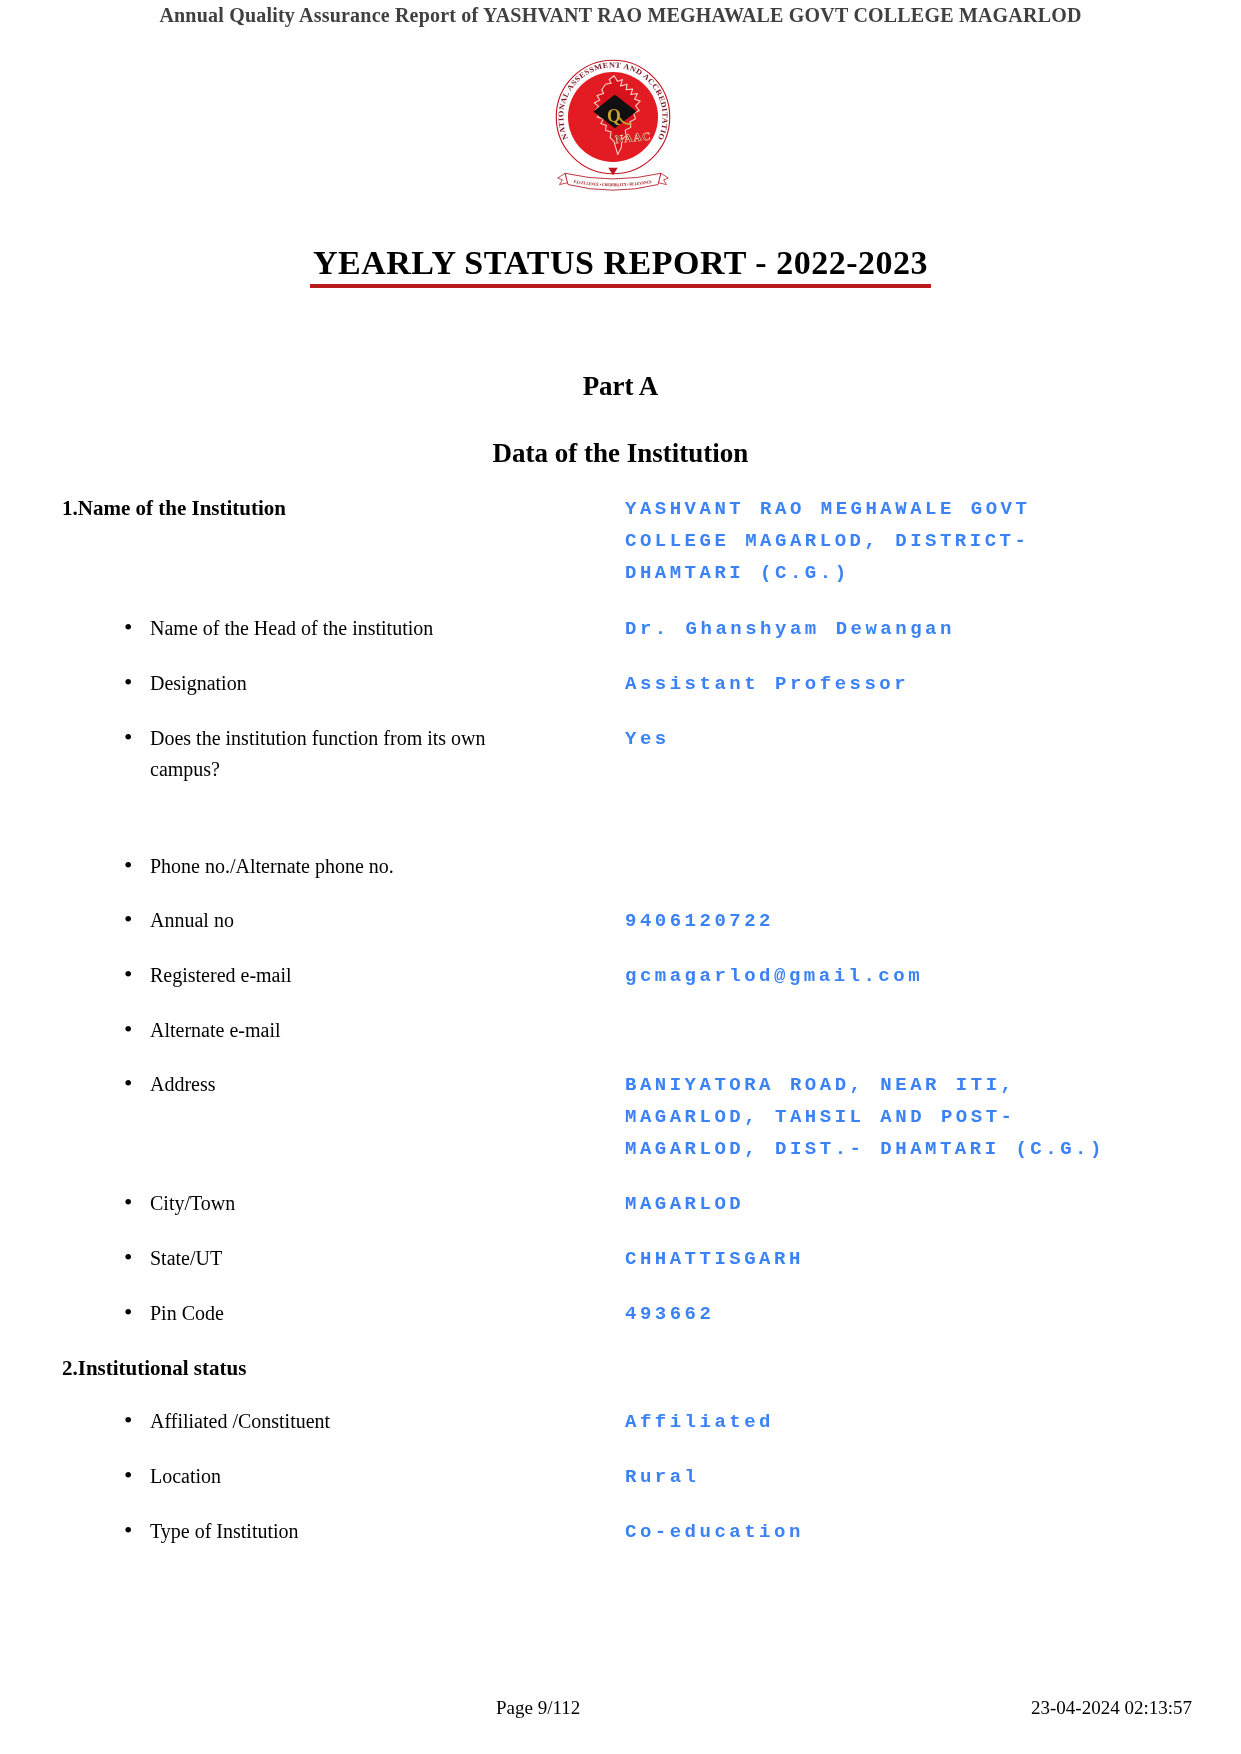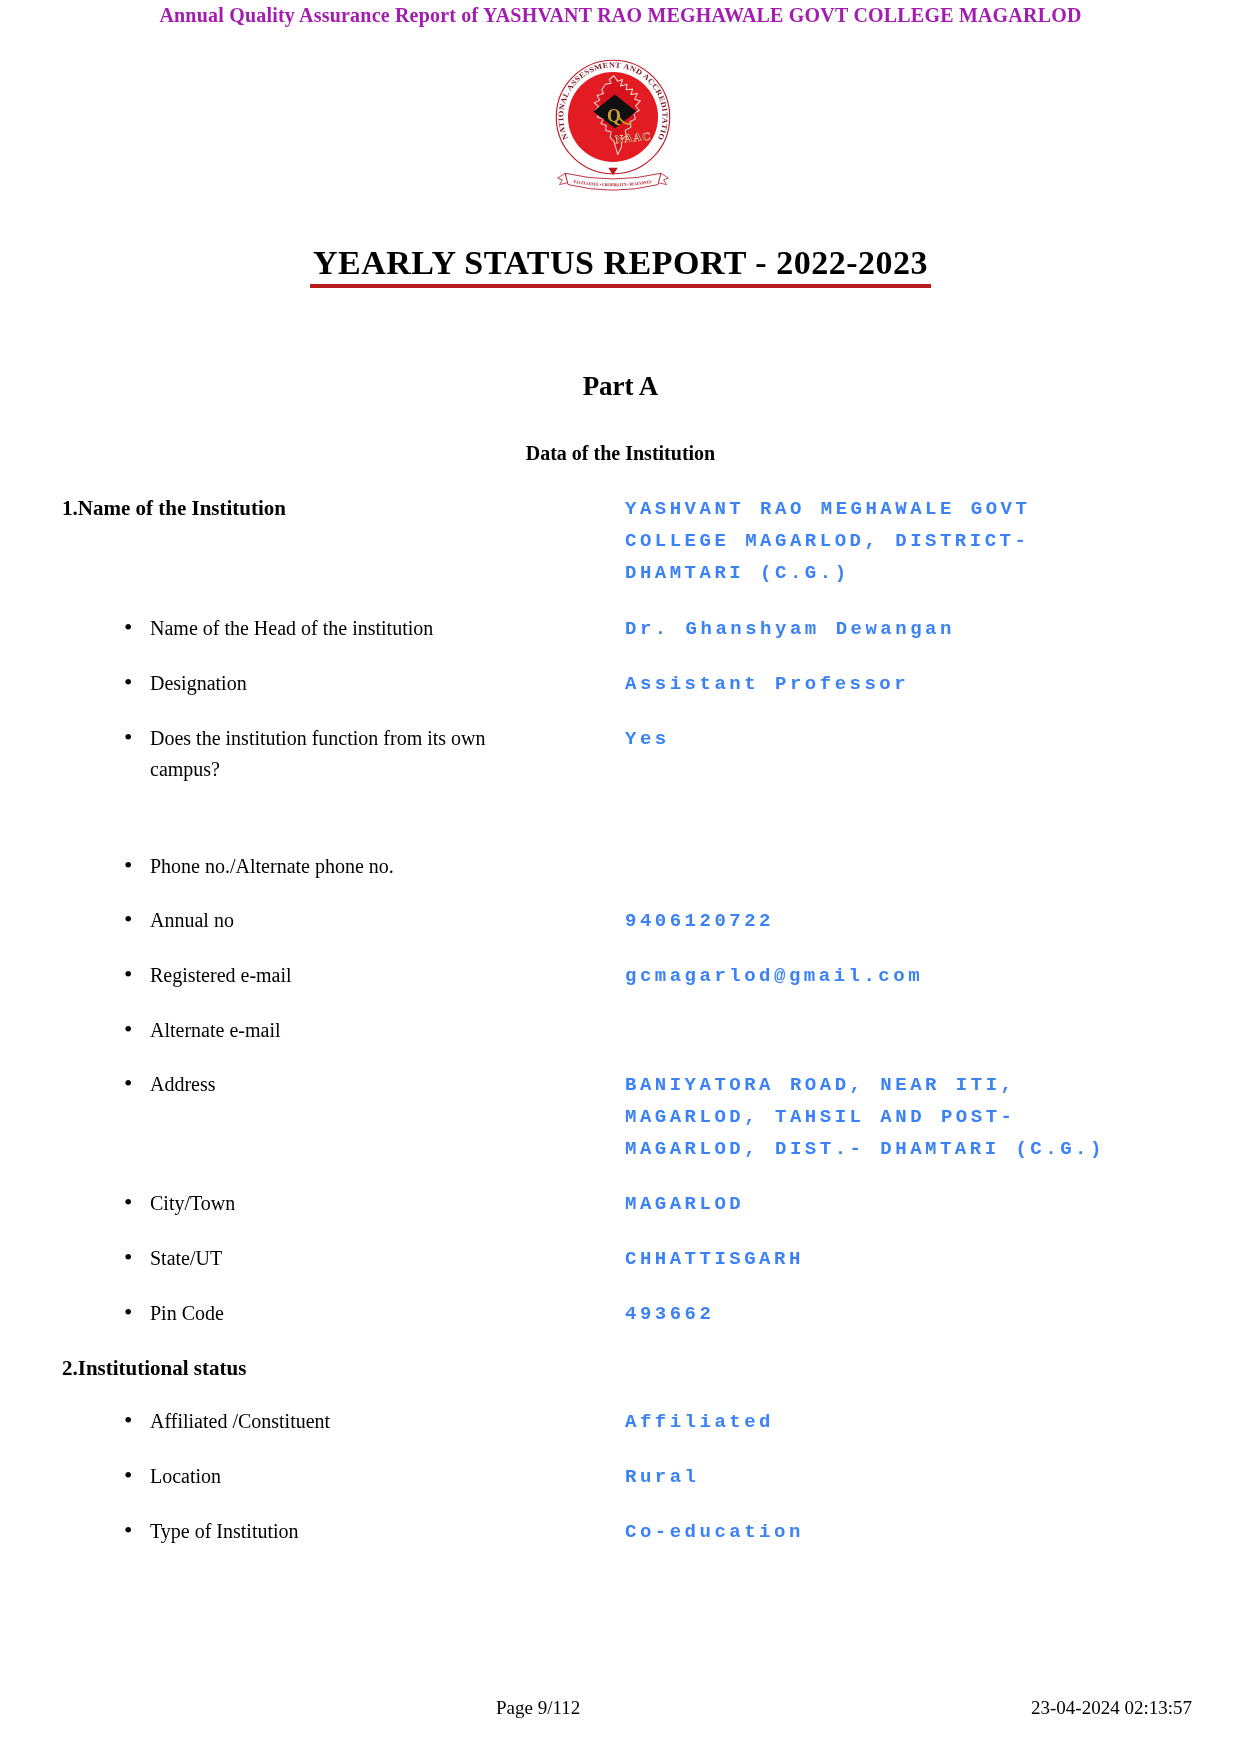--- a/index.html
+++ b/index.html
@@ -3,33 +3,33 @@
 <meta charset="utf-8">
 <style>
   html,body { margin:0; padding:0; background:#fff; }
   .page {
     position:relative; width:1241px; height:1754px; margin:0 auto;
     background:#fff; overflow:hidden;
     font-family:"Liberation Serif", serif; color:#000;
   }
   .doc-header {
     padding-top:3px; text-align:center;
-    font-size:20px; line-height:24px; font-weight:bold; color:#a21caf;
+    font-size:20px; line-height:24px; font-weight:bold; color:#404040;
     letter-spacing:0.2px;
   }
   .logo-wrap { margin-top:30px; display:flex; justify-content:center; }
   .logo-wrap svg { position:relative; left:-8px; display:block; }
 
   .main-title { margin-top:50px; text-align:center; }
   .main-title span {
     display:inline-block; font-size:34px; font-weight:bold; line-height:40px;
     border-bottom:4px solid #b91c1c; padding:0 3px 1px 3px; letter-spacing:0.5px;
   }
   .part-heading { margin-top:82px; text-align:center; font-size:27px; font-weight:bold; line-height:32px; }
-  .data-heading { margin-top:35px; text-align:center; font-size:20px; font-weight:bold; line-height:32px; }
+  .data-heading { margin-top:35px; text-align:center; font-size:27px; font-weight:bold; line-height:32px; }
 
   .fields { padding:24px 49px 0 62px; }
   .frow { display:flex; align-items:flex-start; margin-bottom:23px; }
   .label-cell { width:563px; flex:none; font-size:20px; line-height:31px; }
   .label-cell .lbl { display:inline-block; max-width:380px; }
   .sec-label { font-size:21px; font-weight:bold; }
   .bulleted { padding-left:88px; position:relative; box-sizing:border-box; }
   .bulleted::before { content:"\2022"; position:absolute; left:62px; top:-1px; font-size:24px; line-height:31px; }
   .value-cell {
     width:510px; flex:none;

